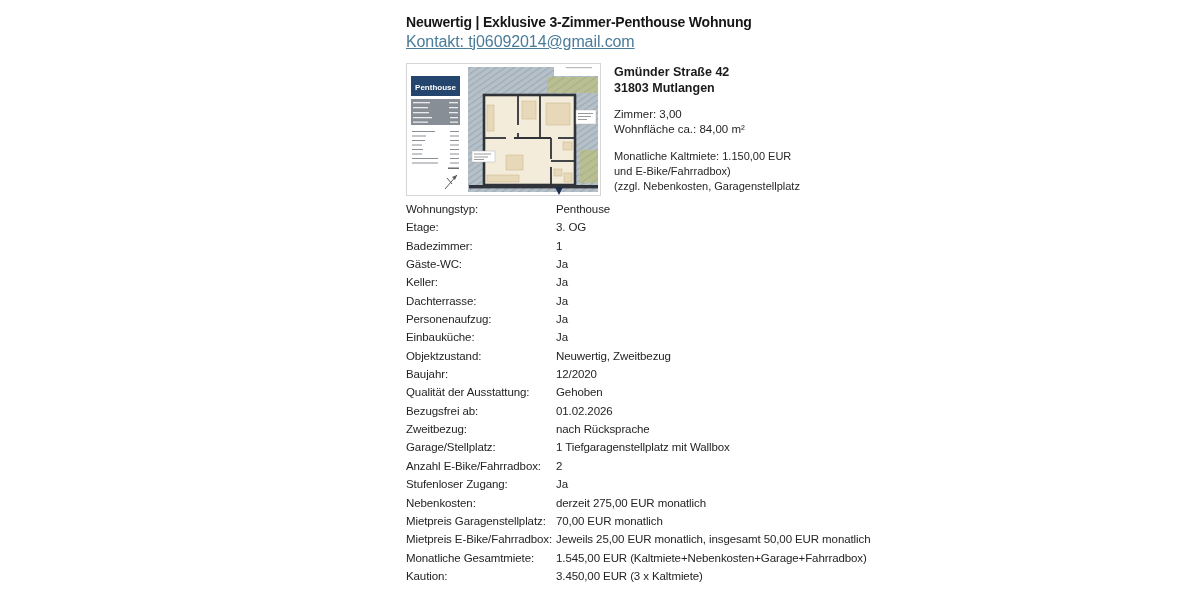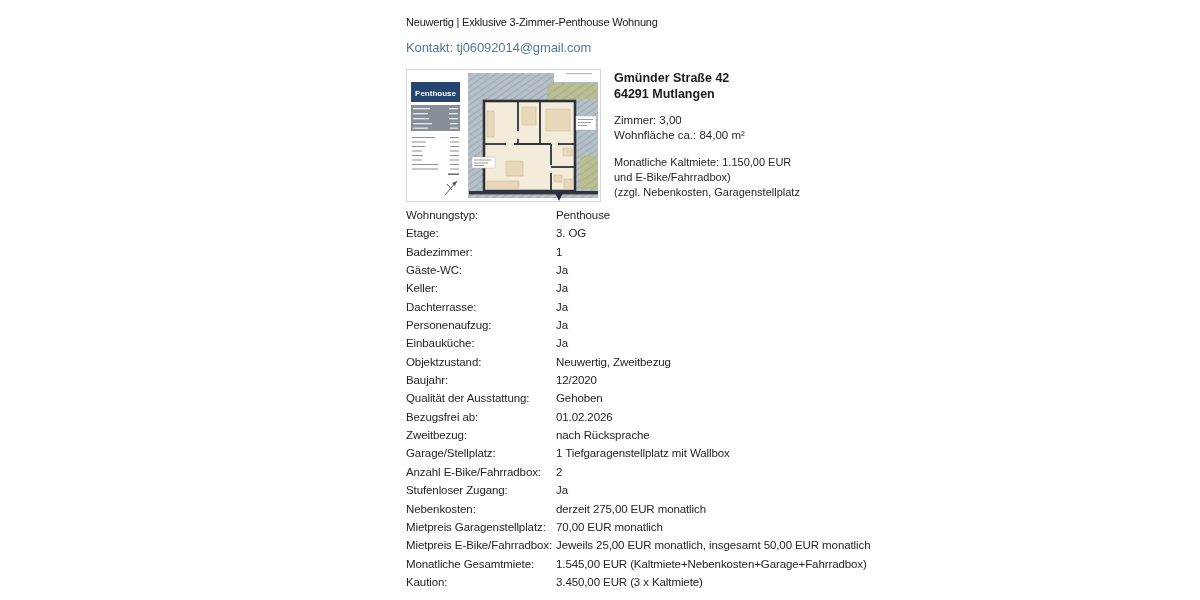--- a/index.html
+++ b/index.html
@@ -11,22 +11,22 @@
     --room-beige:#f4ecdb;
     --furniture-beige:#e7d8b9;
     --wall-dark:#30343a;
     --text-dark:#1f1f1f;
     --panel-gray:#878e96;
   }
   *{margin:0;padding:0;box-sizing:border-box;}
   html,body{width:1200px;height:600px;background:#ffffff;overflow:hidden;}
   body{font-family:"Liberation Sans",sans-serif;color:var(--text-dark);}
   .content{position:absolute;left:406px;top:12px;width:480px;}
-  .title{font-size:11px;font-weight:normal;letter-spacing:-0.2px;color:#161616;line-height:20px;}
-  .contact{font-size:13px;letter-spacing:-0.1px;color:var(--contact-blue);line-height:19px;margin-top:6px;}
+  .title{font-size:14px;font-weight:bold;letter-spacing:-0.2px;color:#161616;line-height:20px;}
+  .contact{font-size:16px;letter-spacing:-0.1px;color:var(--contact-blue);line-height:19px;margin-top:0;text-decoration:underline;}
   .contact a{color:var(--contact-blue);text-decoration:none;}
   .media-row{display:flex;margin-top:12px;}
   .floorplan-wrap{width:195px;height:133px;flex:0 0 auto;cursor:pointer;}
   .floorplan-wrap svg{display:block;width:195px;height:133px;}
   .address-block{margin-left:13px;padding-top:2px;}
   .addr{font-size:12.5px;font-weight:bold;line-height:15.5px;color:#1a1a1a;}
   .specs{margin-top:11px;}
   .spec{font-size:11.5px;line-height:14.5px;color:#262626;}
   .rent{margin-top:13px;}
   .rent div{font-size:11px;line-height:15px;color:#262626;}
@@ -146,21 +146,21 @@
             <rect x="172" y="56" width="9" height="1" fill="#9a9a9a"></rect>
           </g>
           <rect x="63" y="122" width="129" height="3.4" style="fill:var(--wall-dark)"></rect>
           <polygon points="149,124 157,124 153,132" fill="#1d2e4d"></polygon>
         </g>
       </svg>
     </div>
 
     <div class="address-block">
       <div class="addr">Gmünder Straße 42</div>
-      <div class="addr">64291 Mutlangen</div>
+      <div class="addr">31803 Mutlangen</div>
       <div class="specs">
         <div class="spec">Zimmer: 3,00</div>
         <div class="spec">Wohnfläche ca.: 84,00 m²</div>
       </div>
       <div class="rent">
         <div>Monatliche Kaltmiete: 1.150,00 EUR</div>
         <div>und E-Bike/Fahrradbox)</div>
         <div>(zzgl. Nebenkosten, Garagenstellplatz</div>
       </div>
     </div>

